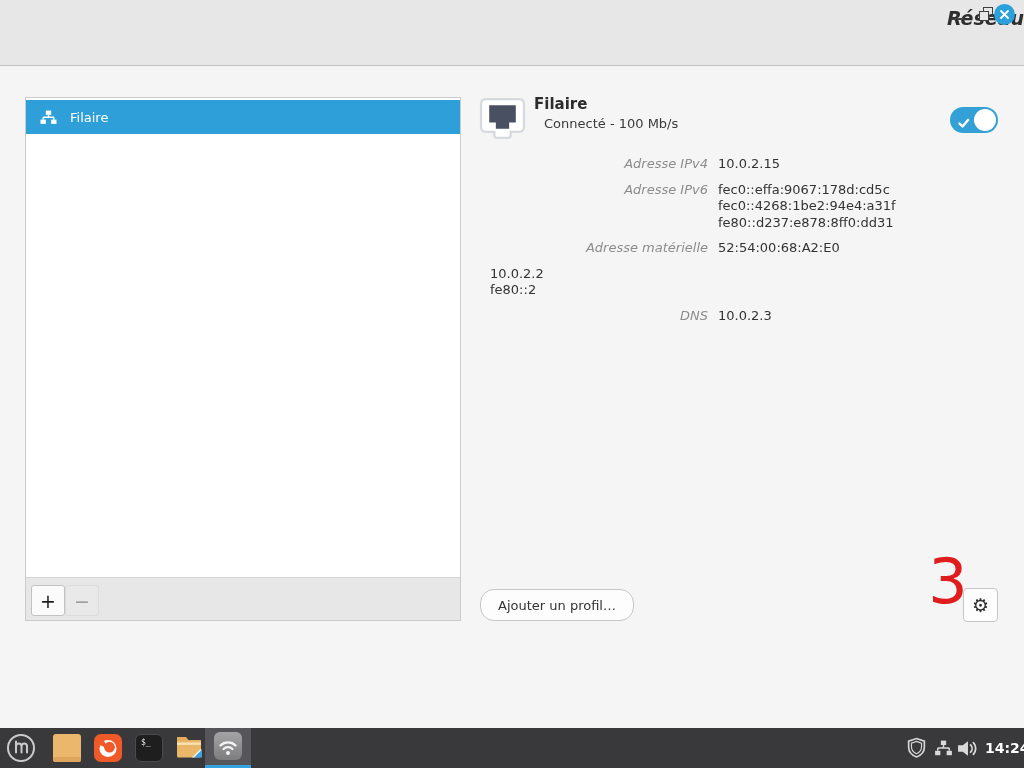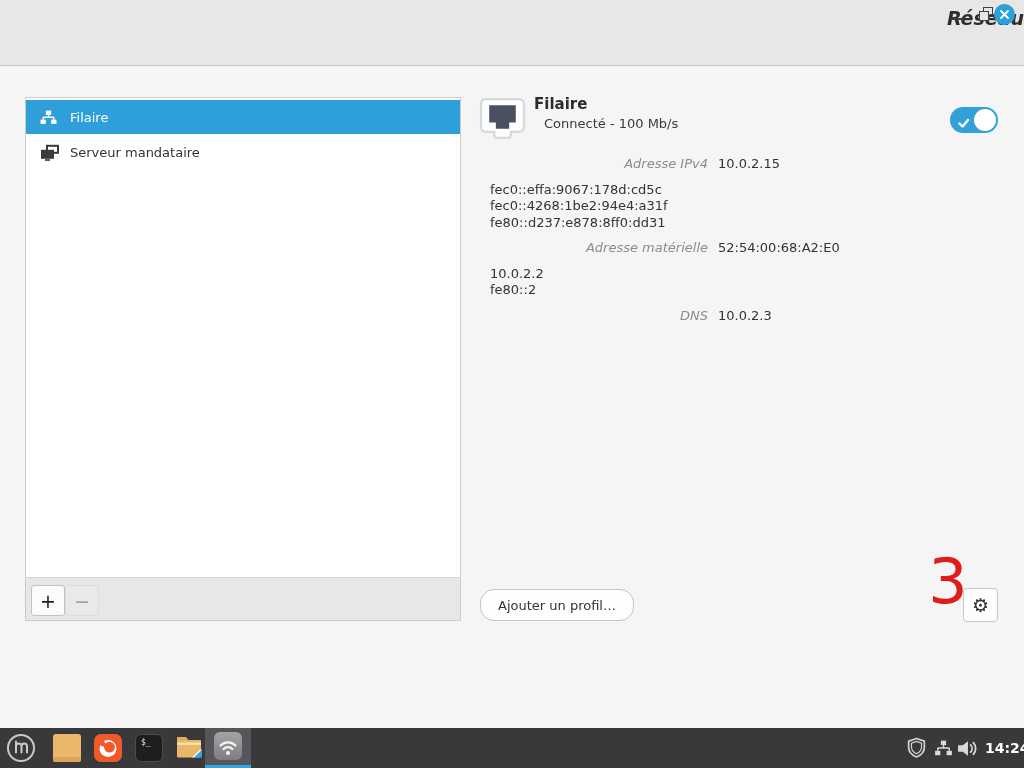--- a/index.html
+++ b/index.html
@@ -140,31 +140,20 @@
     <span class="ico">
       <svg width="17" height="15" viewBox="0 0 16 14">
         <rect x="5.5" y="0.5" width="5" height="4" fill="#ffffff"></rect>
         <path d="M8 4.5 V6.8 M3 6.8 H13 M3 6.8 V9 M13 6.8 V9" stroke="#ffffff" stroke-width="1.3" fill="none"></path>
         <rect x="0.5" y="9" width="5" height="4" fill="#ffffff"></rect>
         <rect x="10.5" y="9" width="5" height="4" fill="#ffffff"></rect>
       </svg>
     </span>
     <span>Filaire</span>
   </div>
-  <div class="side-item">
-    <span class="ico">
-      <svg width="20" height="17" viewBox="0 0 20 17">
-        <rect x="6" y="0.8" width="13" height="9" fill="#3a3a3a"></rect>
-        <rect x="8" y="2.8" width="9" height="5" fill="#ffffff"></rect>
-        <rect x="1" y="5.8" width="13" height="9" fill="#3a3a3a"></rect>
-        <rect x="5" y="15.2" width="5" height="1.6" fill="#3a3a3a"></rect>
-      </svg>
-    </span>
-    <span>Serveur mandataire</span>
-  </div>
 
   <div class="side-toolbar">
     <div class="tb-btn tb-add">+</div>
     <div class="tb-btn tb-remove">−</div>
   </div>
 </div>
 
 <div class="eth-icon">
   <svg width="47" height="45" viewBox="0 0 46 44">
     <path d="M7 2 H39 Q44 2 44 7 V29 Q44 34 39 34 H31 V37.5 Q31 40 28.5 40 H17.5 Q15 40 15 37.5 V34 H7 Q2 34 2 29 V7 Q2 2 7 2 Z" fill="#ffffff" stroke="#d6d9de" stroke-width="2.2"></path>
@@ -184,20 +173,21 @@
 </div>
 
 <div class="details">
   <div class="drow">
     <div class="dlabel">Adresse IPv4</div>
     <div class="dvals">
         <div>10.0.2.15</div>
       </div>
   </div>
   <div class="drow">
+    <div class="dlabel">Adresse IPv6</div>
     <div class="dvals">
       <div>fec0::effa:9067:178d:cd5c</div>
       <div>fec0::4268:1be2:94e4:a31f</div>
       <div>fe80::d237:e878:8ff0:dd31</div>
     </div>
   </div>
   <div class="drow">
     <div class="dlabel">Adresse matérielle</div>
     <div class="dvals">
         <div>52:54:00:68:A2:E0</div>

